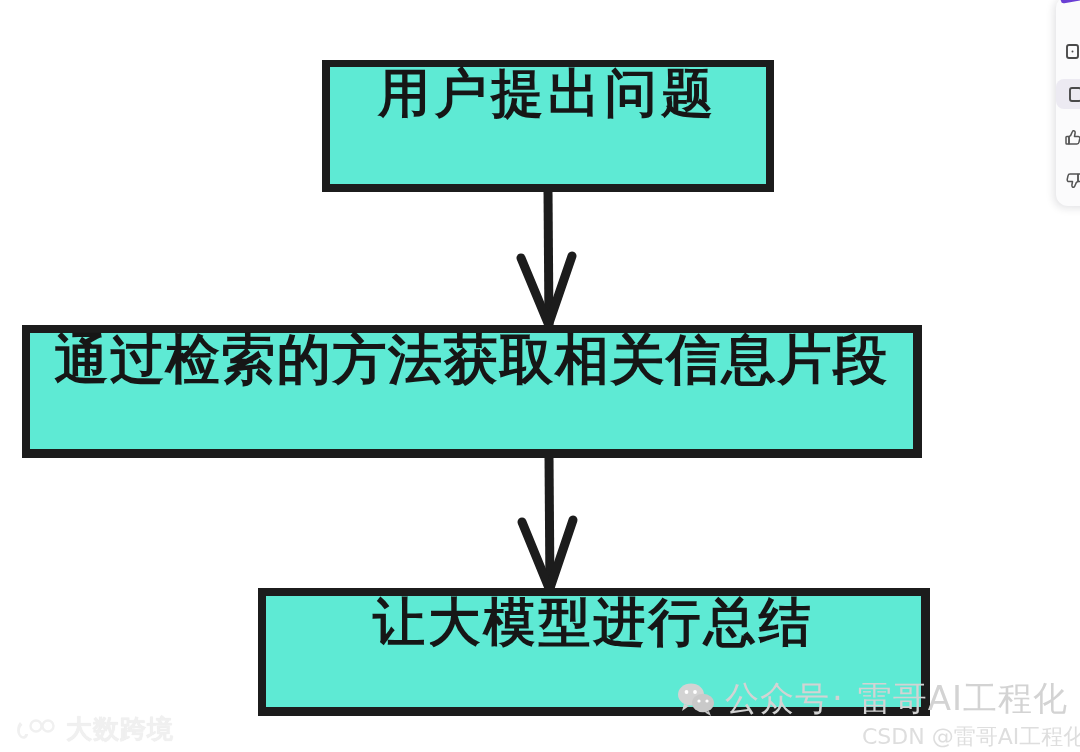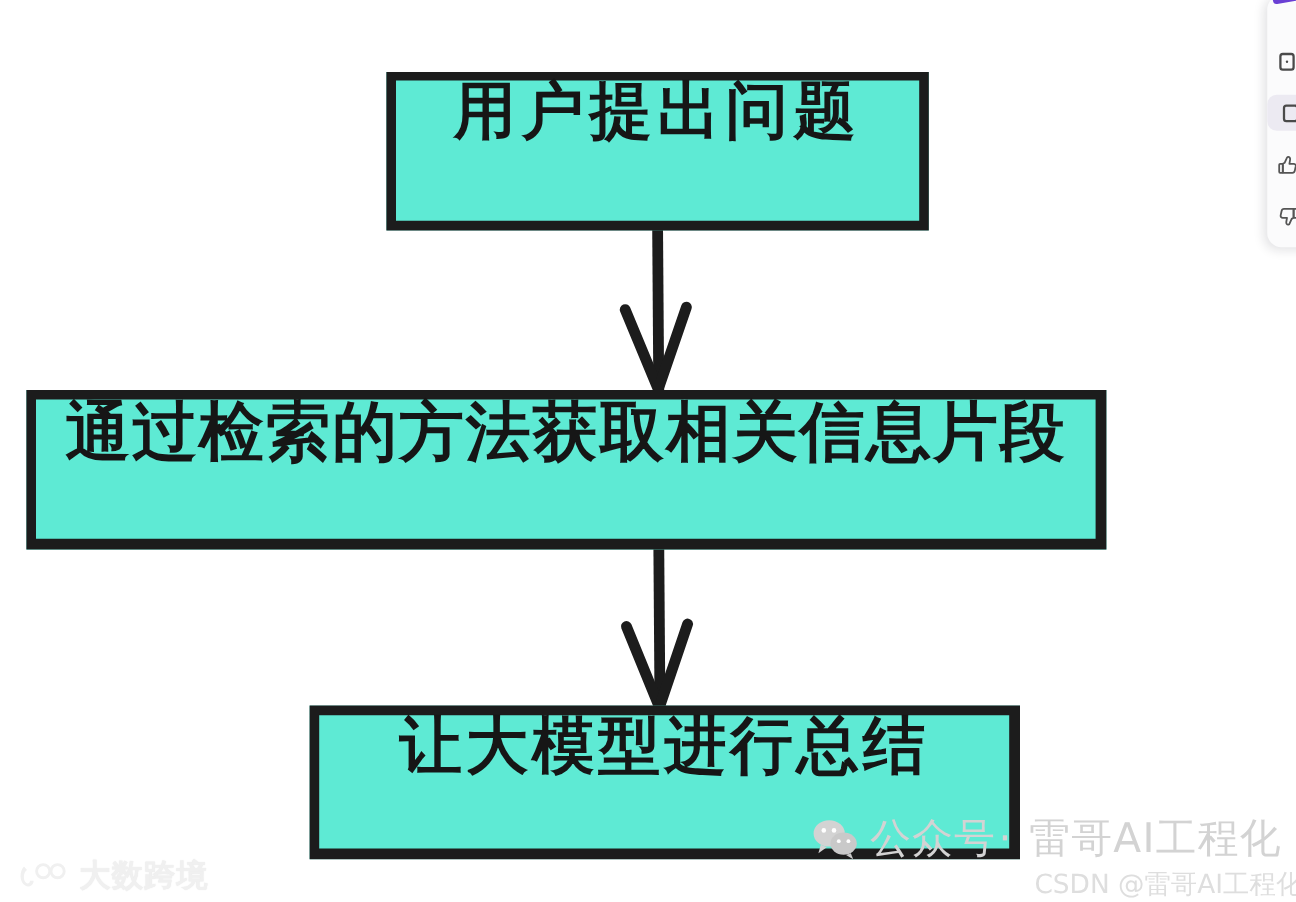--- a/index.html
+++ b/index.html
@@ -55,21 +55,21 @@
     top: 325px;
     width: 900px;
     height: 133px;
     border-width: 8px 9px 9px 8px;
   }
   #box-2 .box-label { font-size: 54px; letter-spacing: 0.03em; }
 
   #box-3 {
     left: 258px;
     top: 588px;
-    width: 592px;
+    width: 672px;
     height: 128px;
     border-width: 8px 9px 9px 8px;
   }
   #box-3 .box-label { font-size: 52px; letter-spacing: 0.06em; }
 
   
   .connector {
     position: absolute;
     left: 0;
     top: 0;

